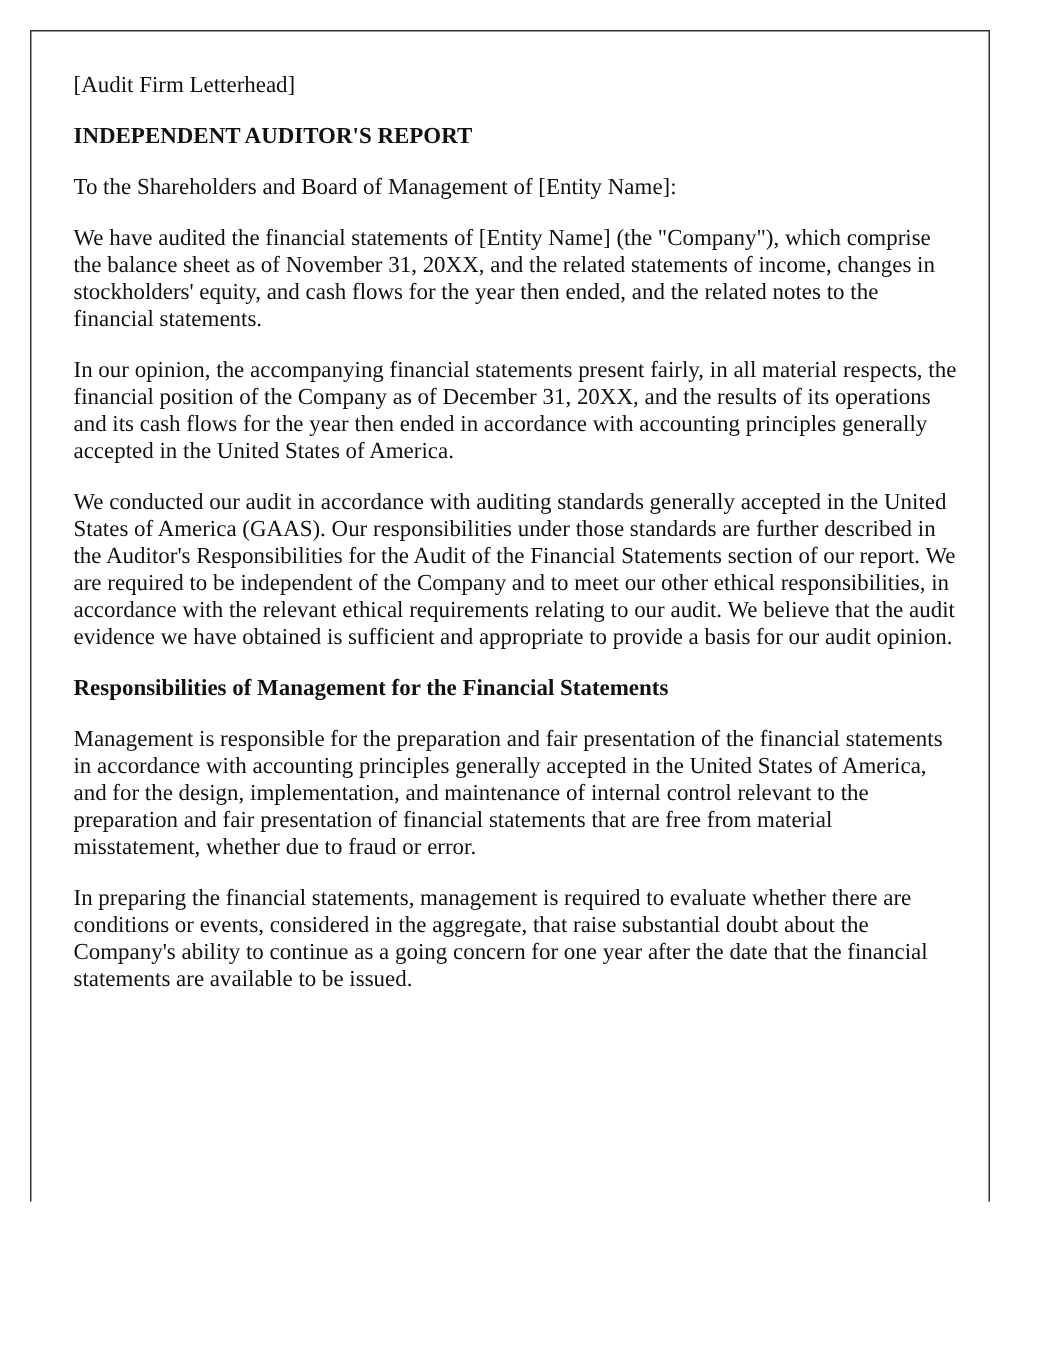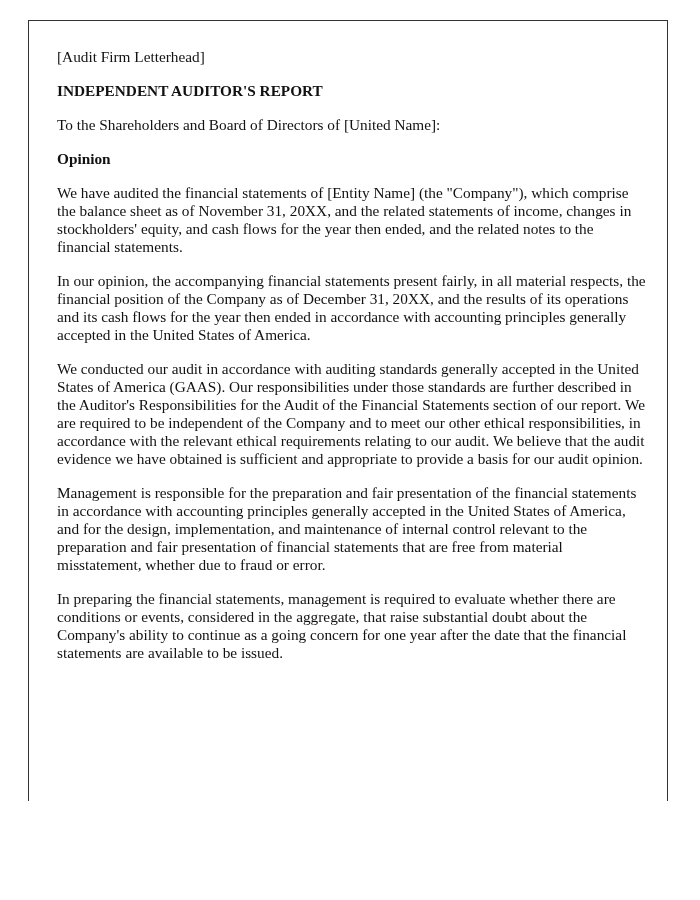--- a/index.html
+++ b/index.html
@@ -19,21 +19,20 @@
     position: absolute;
     left: 20px;
     top: 20px;
     width: 640px;
     height: 781px;
     border-left: 1px solid #333333;
     border-right: 1px solid #333333;
     border-top: 1px solid #333333;
     box-sizing: border-box;
     overflow: hidden;
-    margin-left: 8px;
   }
   .content {
     position: absolute;
     left: 28px;
     top: 27px;
     width: 592px;
     font-size: 15.3px;
     line-height: 18px;
   }
   .content p {
@@ -43,25 +42,25 @@
   .title { font-weight: bold; }
   .heading { font-weight: bold; }
 </style>
 </head>
 <body>
 
 <div class="page">
   <div class="content">
     <p class="letterhead">[Audit Firm Letterhead]</p>
     <p class="title">INDEPENDENT AUDITOR'S REPORT</p>
-    <p>To the Shareholders and Board of Directors of [United Name]:</p>
+    <p>To the Shareholders and Board of Management of [Entity Name]:</p>
 
-    <p class="heading">Opinion</p>
     <p>We have audited the financial statements of [Entity Name] (the "Company"), which comprise the balance sheet as of November 31, 20XX, and the related statements of income, changes in stockholders' equity, and cash flows for the year then ended, and the related notes to the financial statements.</p>
     <p>In our opinion, the accompanying financial statements present fairly, in all material respects, the financial position of the Company as of December 31, 20XX, and the results of its operations and its cash flows for the year then ended in accordance with accounting principles generally accepted in the United States of America.</p>
 
     <p>We conducted our audit in accordance with auditing standards generally accepted in the United States of America (GAAS). Our responsibilities under those standards are further described in the Auditor's Responsibilities for the Audit of the Financial Statements section of our report. We are required to be independent of the Company and to meet our other ethical responsibilities, in accordance with the relevant ethical requirements relating to our audit. We believe that the audit evidence we have obtained is sufficient and appropriate to provide a basis for our audit opinion.</p>
 
+    <p class="heading">Responsibilities of Management for the Financial Statements</p>
     <p>Management is responsible for the preparation and fair presentation of the financial statements in accordance with accounting principles generally accepted in the United States of America, and for the design, implementation, and maintenance of internal control relevant to the preparation and fair presentation of financial statements that are free from material misstatement, whether due to fraud or error.</p>
     <p>In preparing the financial statements, management is required to evaluate whether there are conditions or events, considered in the aggregate, that raise substantial doubt about the Company's ability to continue as a going concern for one year after the date that the financial statements are available to be issued.</p>
 
   </div>
 </div>
 
 </body></html>

